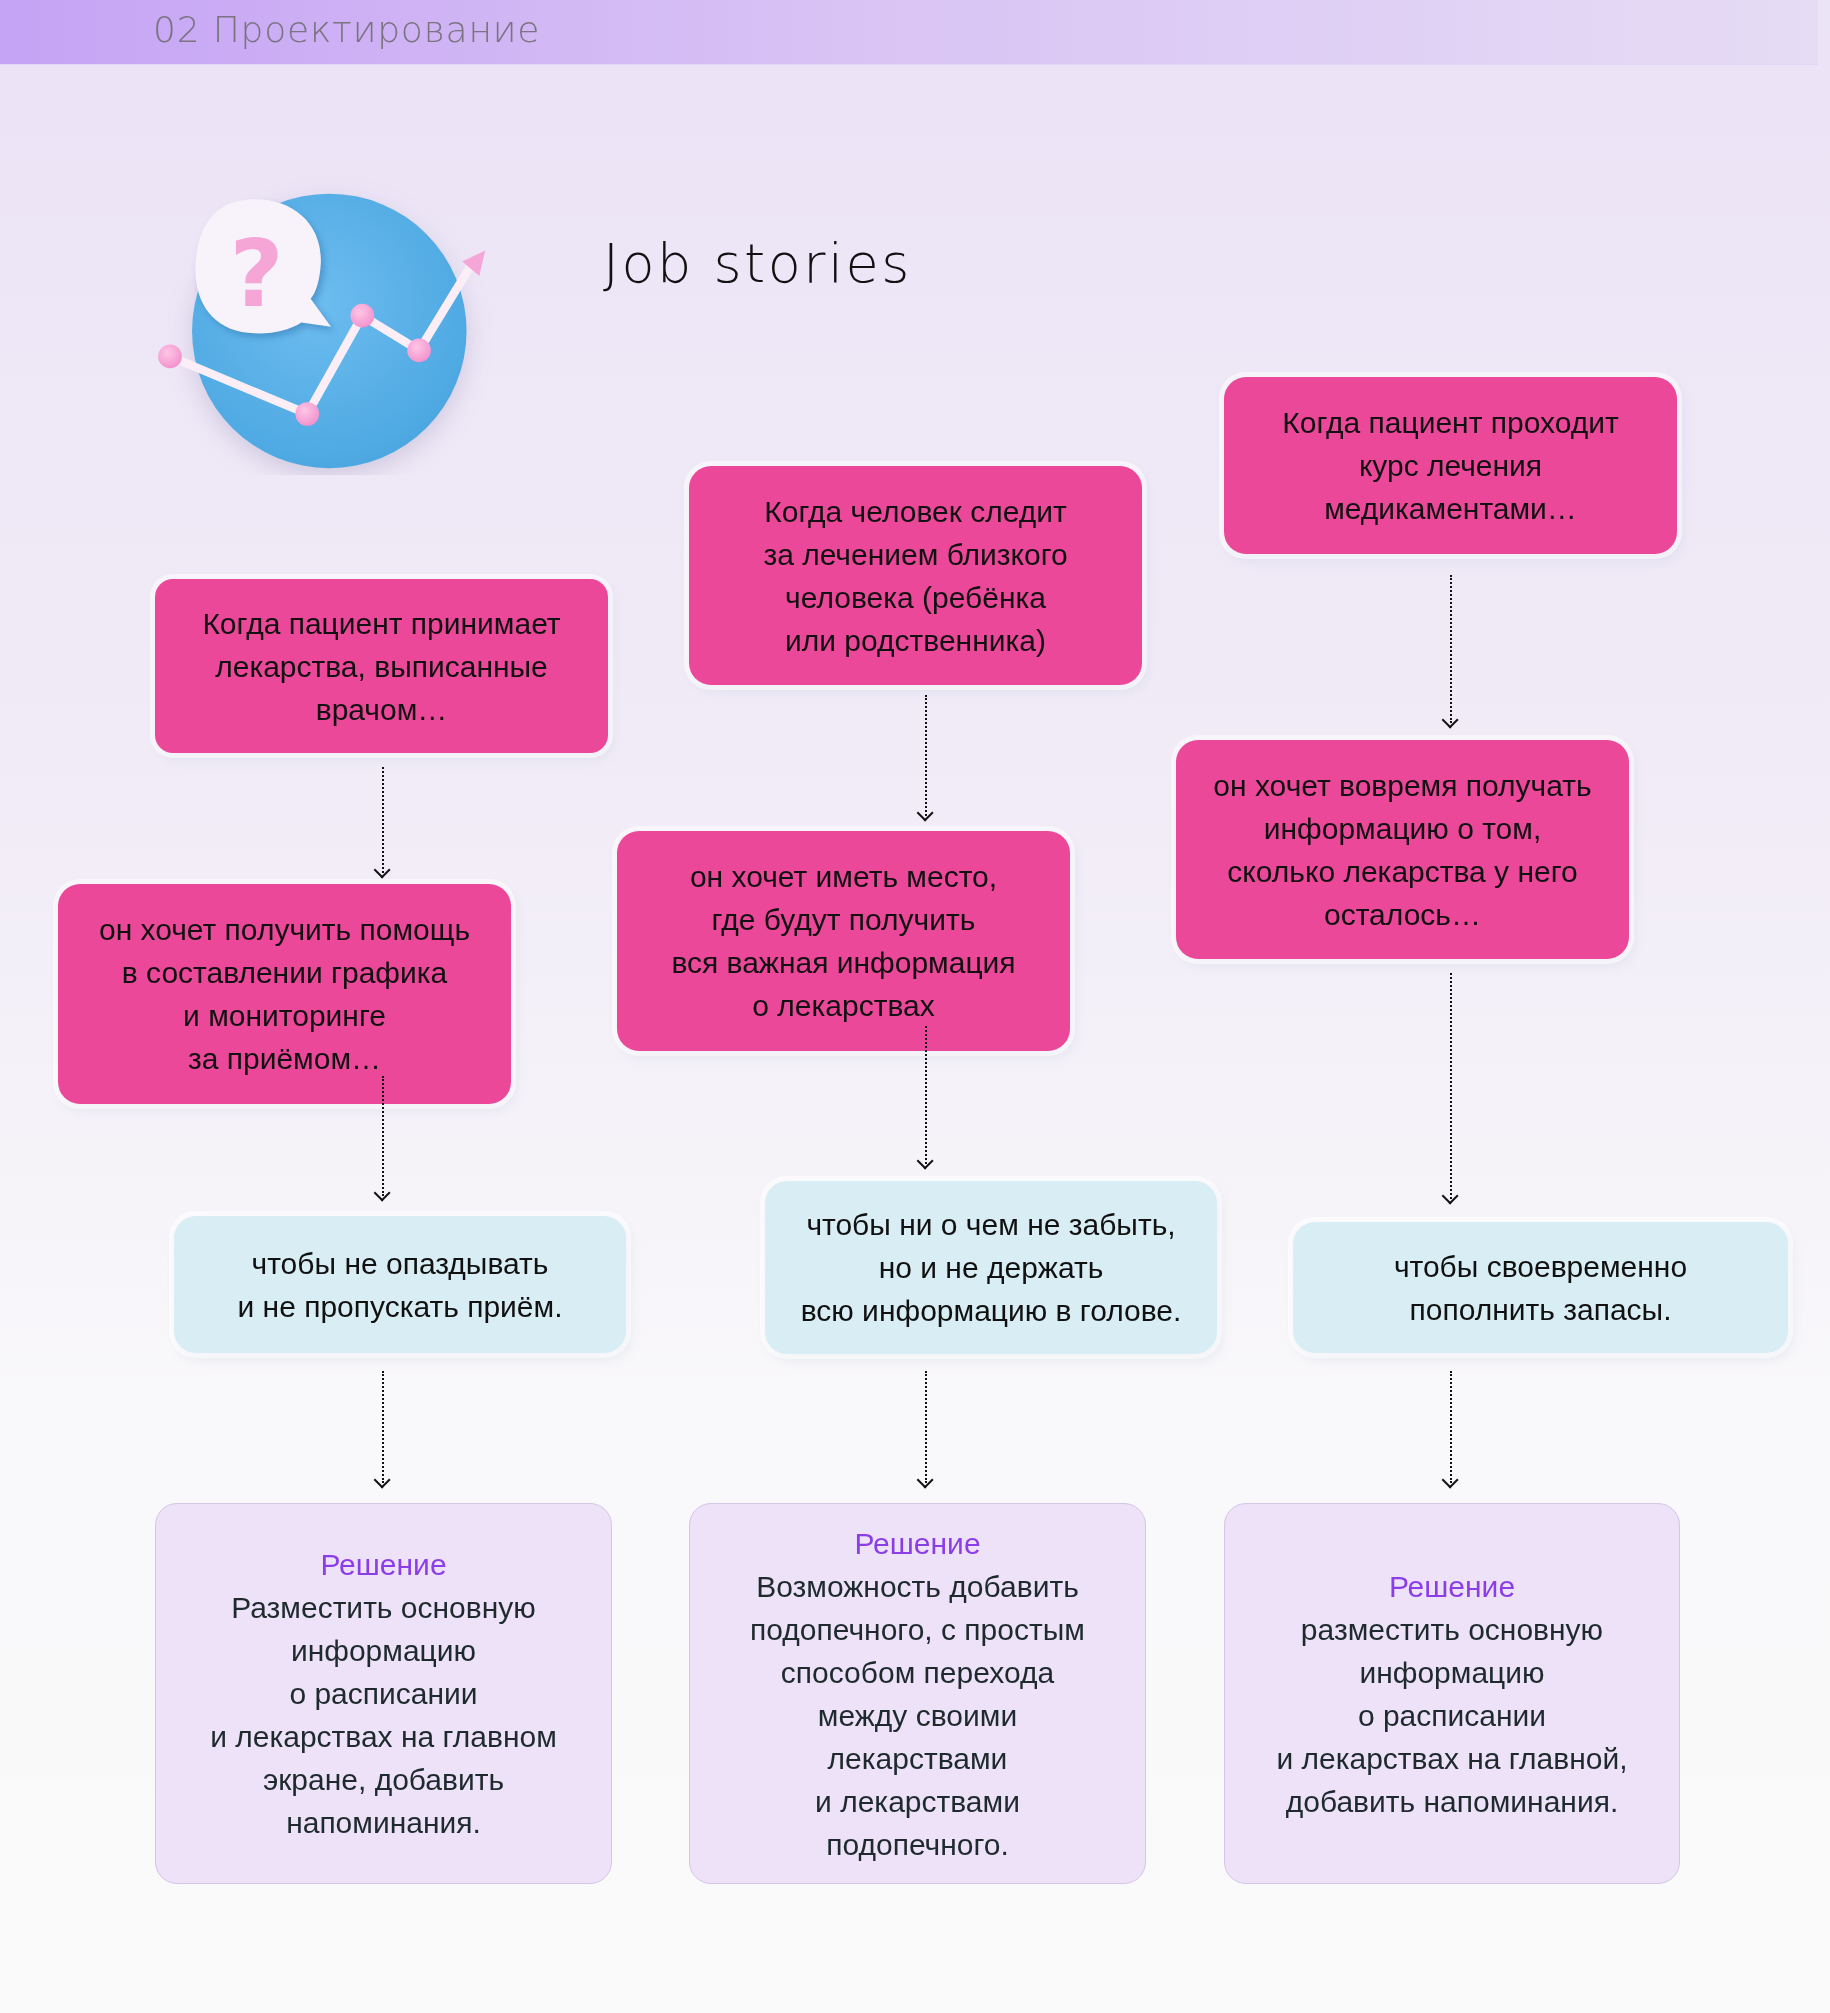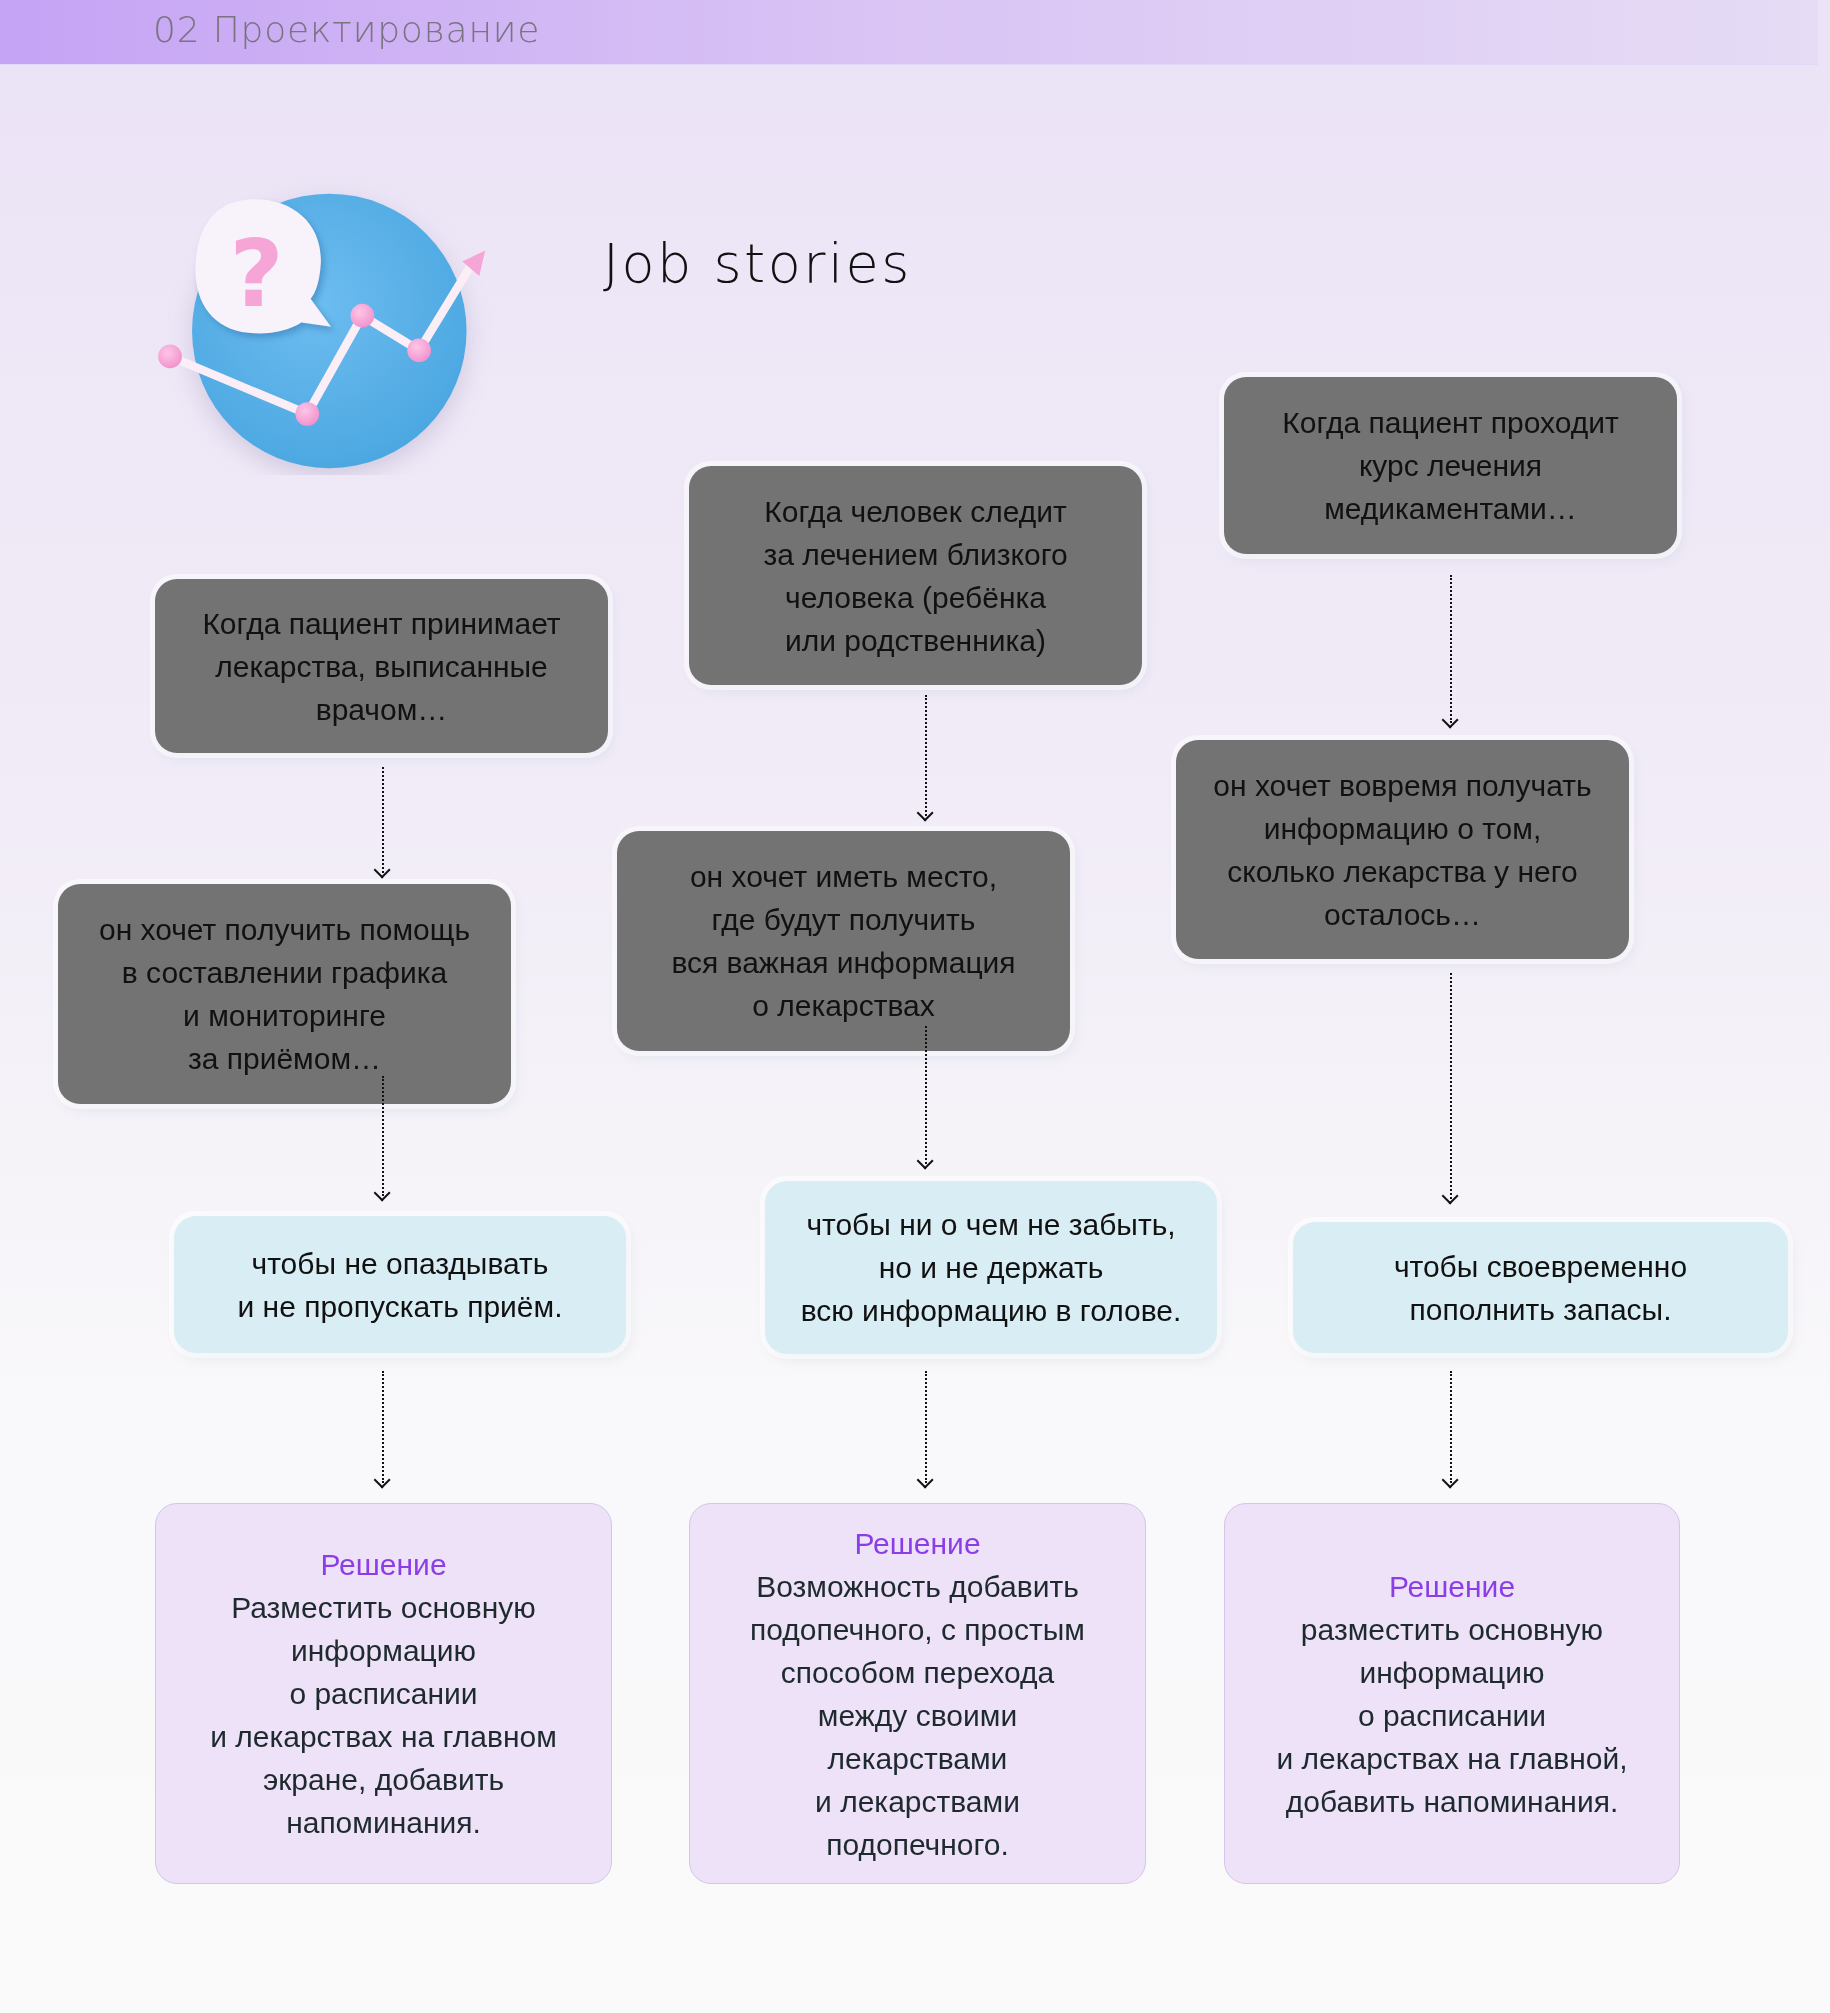--- a/index.html
+++ b/index.html
@@ -17,21 +17,21 @@
       position: absolute; left: 153px; top: 8.5px; font-size: 36px; color: #7a7480;
       font-family: "DejaVu Sans", sans-serif; font-weight: 300; letter-spacing: 0.8px;
     }
     .page-title {
       position: absolute; left: 603px; top: 232px; font-size: 54px; color: #111;
       font-family: "DejaVu Sans", sans-serif; letter-spacing: 2.5px; font-weight: 300;
     }
     .illustration { position: absolute; left: 153px; top: 170px; width: 356px; height: 305px; }
     .card {
       position: absolute; box-sizing: border-box;
-      background: #737373; border-radius: 22px;
+      background: #ec4899; border-radius: 22px;
       box-shadow: 0 0 0 5.1px rgba(255,255,255,0.55), 3.4px 5.1px 12px rgba(150,170,200,0.18);
       display: flex; align-items: center; justify-content: center; text-align: center;
       color: #111; font-size: 30px; line-height: 43px; padding: 0 17px;
     }
     .card.light { background: #d8edf4; }
     .card .txt { white-space: pre-line; }
     .solution {
       position: absolute; box-sizing: border-box;
       background: #ede2f8; border: 1.7px solid #d4c6e6; border-radius: 22px;
       display: flex; flex-direction: column; align-items: center; justify-content: center;
@@ -77,21 +77,21 @@
     <polygon points="392,95 365,108 385,125" fill="#f5a6d7"></polygon>
     <circle cx="20" cy="220" r="14" fill="url(#pinkG)"></circle>
     <circle cx="182" cy="288" r="14" fill="url(#pinkG)"></circle>
     <circle cx="247" cy="172" r="14" fill="url(#pinkG)"></circle>
     <circle cx="314" cy="213" r="14" fill="url(#pinkG)"></circle>
   </g>
 </svg>
 
 <div class="page-title">Job stories</div>
 
-<div class="card" style="left:155px;top:579px;width:453px;height:174px;">
+<div class="card" style="left:155px;top:579px;width:453px;height:174px;border-radius:18px;">
   <span class="txt">Когда пациент принимает
 лекарства, выписанные
 врачом…</span>
 </div>
 <div class="arrow" style="left:370px;top:767px;height:113px;">
     <div class="line"></div>
     <div class="head"></div>
   </div>
 <div class="card" style="left:58px;top:884px;width:453px;height:220px;">
   <span class="txt">он хочет получить помощь

